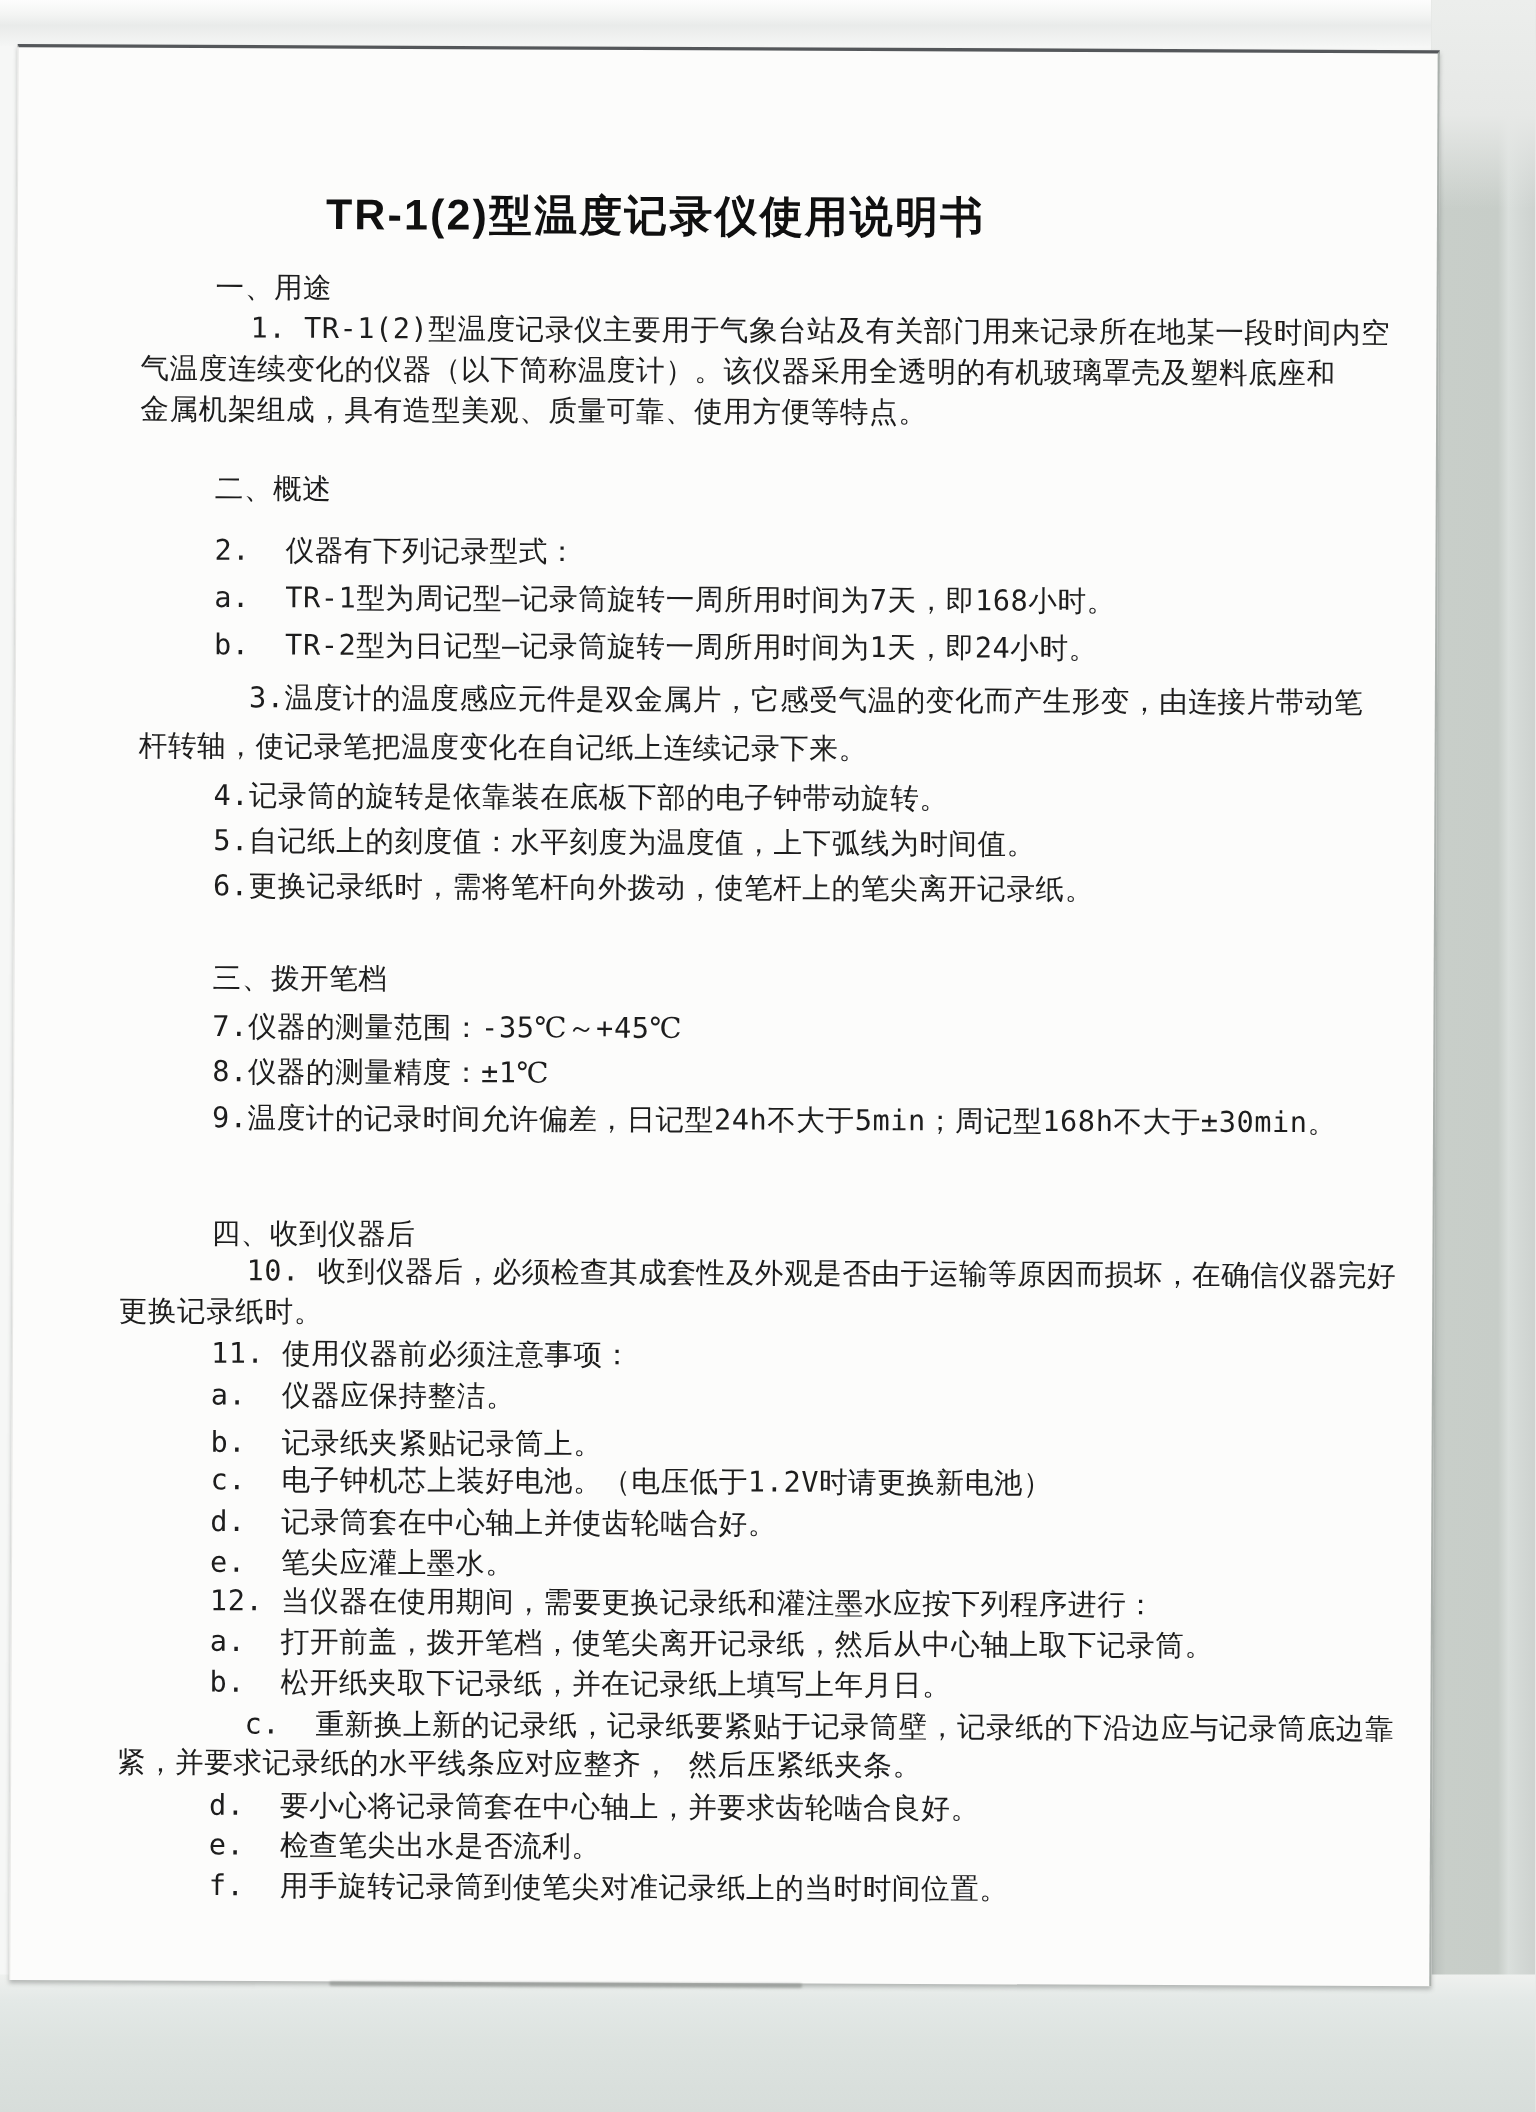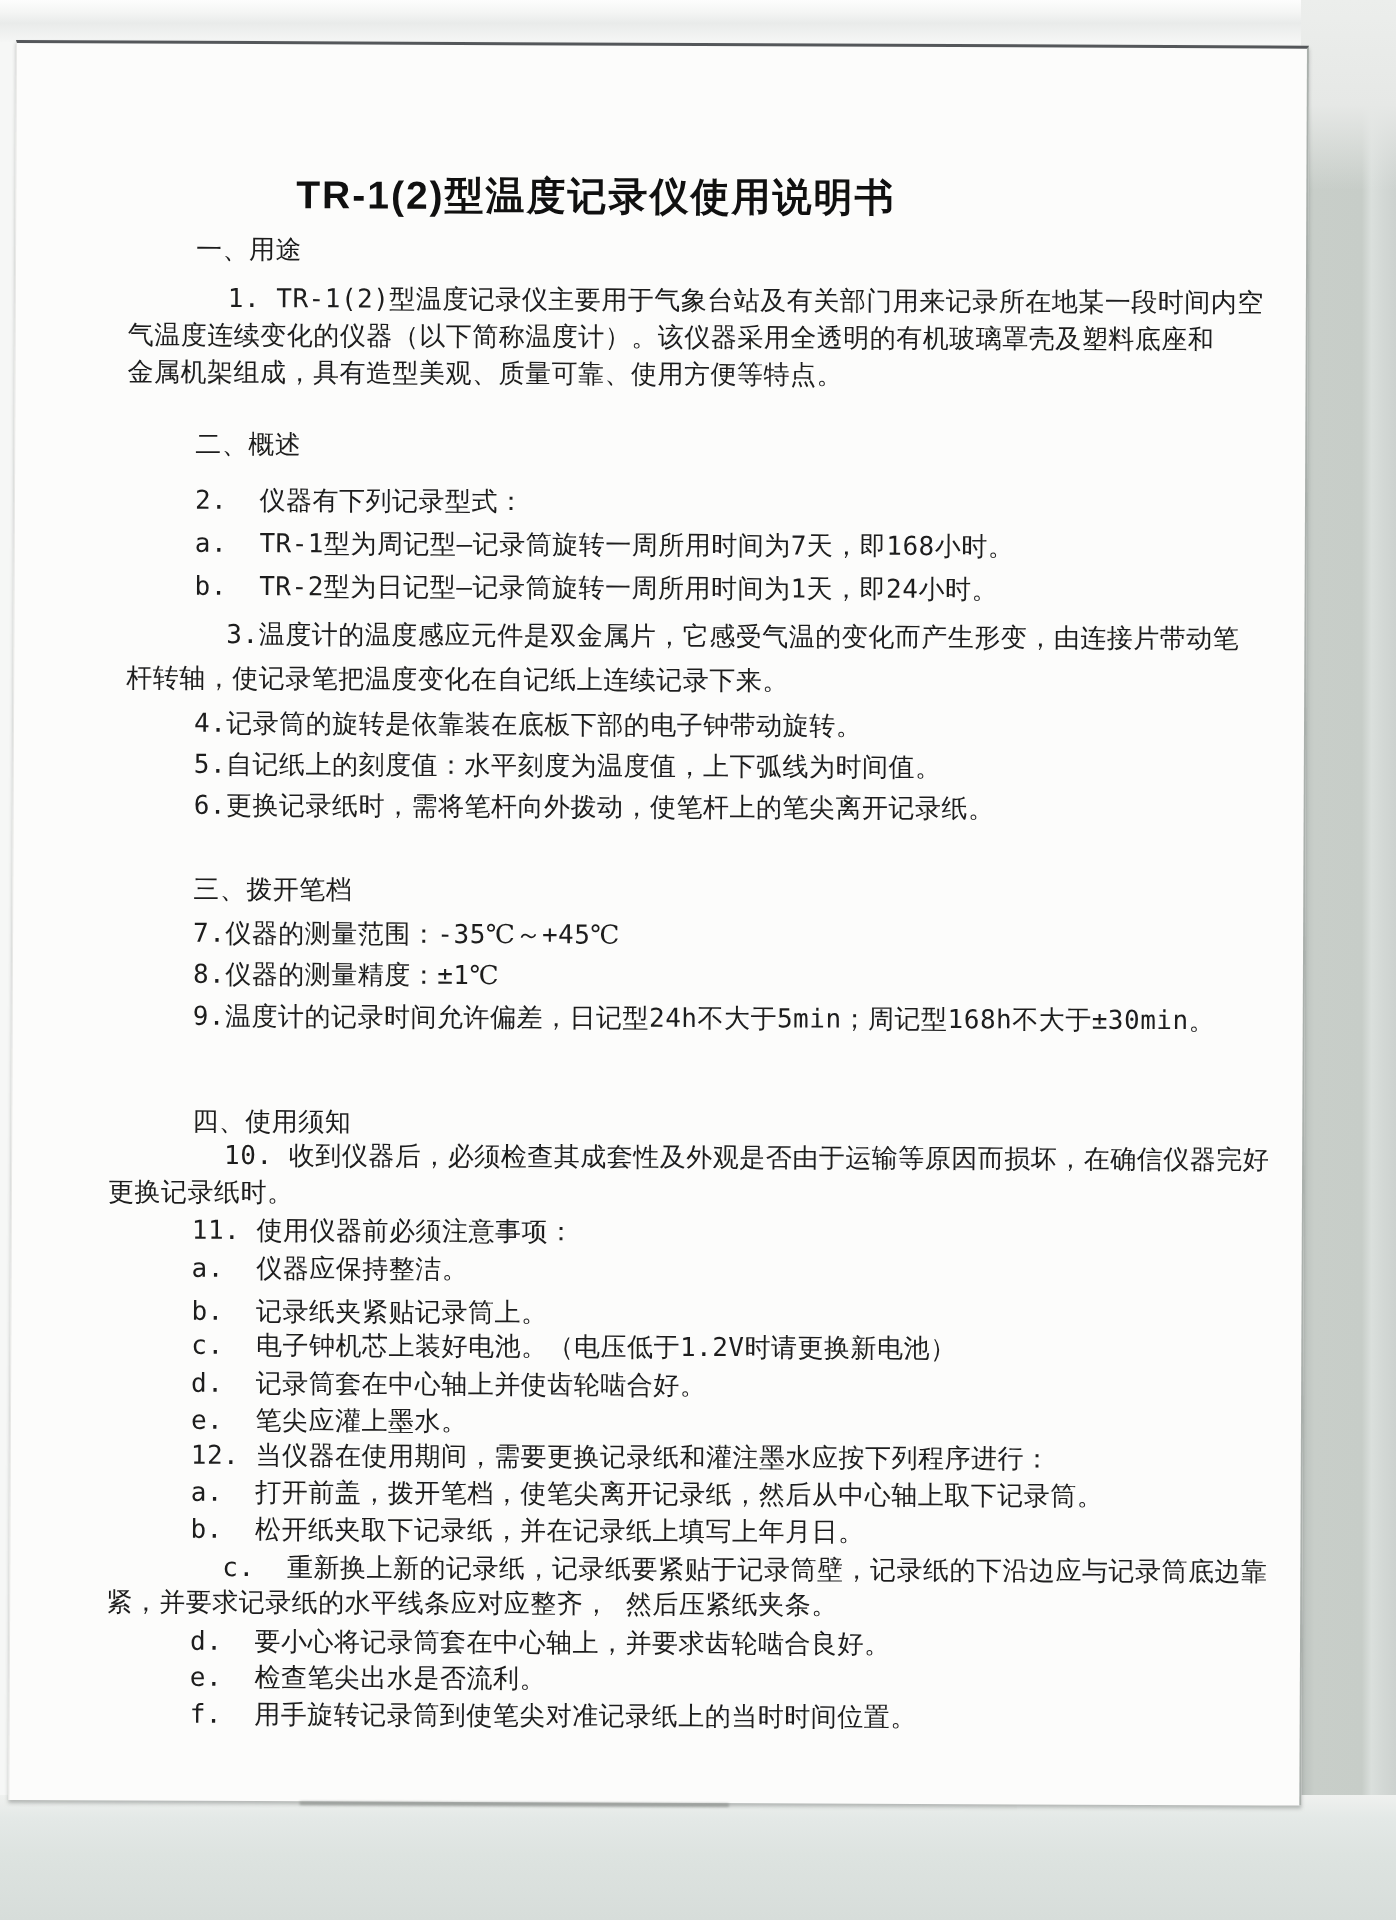--- a/index.html
+++ b/index.html
@@ -71,41 +71,41 @@
 <div class="scan-right">
   <div class="band-inner"></div>
   <div class="band-top-light"></div>
 </div>
 
 <div class="scan-bottom"></div>
 
 <div class="page">
   <div class="title">TR-1(2)型温度记录仪使用说明书</div>
 
-  <div class="line h" style="top:188px">一、用途</div>
+  <div class="line h" style="top:200px">一、用途</div>
   <div class="line pi" style="top:237px">1. TR-1(2)型温度记录仪主要用于气象台站及有关部门用来记录所在地某一段时间内空</div>
   <div class="line w1" style="top:274px">气温度连续变化的仪器（以下简称温度计）。该仪器采用全透明的有机玻璃罩壳及塑料底座和</div>
   <div class="line w1" style="top:311px">金属机架组成，具有造型美观、质量可靠、使用方便等特点。</div>
 
   <div class="line h" style="top:383px">二、概述</div>
   <div class="line li" style="top:439px">2.  仪器有下列记录型式：</div>
   <div class="line li" style="top:482px">a.  TR-1型为周记型—记录筒旋转一周所用时间为7天，即168小时。</div>
   <div class="line li" style="top:525px">b.  TR-2型为日记型—记录筒旋转一周所用时间为1天，即24小时。</div>
   <div class="line pi" style="top:573px">3.温度计的温度感应元件是双金属片，它感受气温的变化而产生形变，由连接片带动笔</div>
   <div class="line w1" style="top:617px">杆转轴，使记录笔把温度变化在自记纸上连续记录下来。</div>
   <div class="line li" style="top:662px">4.记录筒的旋转是依靠装在底板下部的电子钟带动旋转。</div>
   <div class="line li" style="top:703px">5.自记纸上的刻度值：水平刻度为温度值，上下弧线为时间值。</div>
   <div class="line li" style="top:744px">6.更换记录纸时，需将笔杆向外拨动，使笔杆上的笔尖离开记录纸。</div>
 
   <div class="line h" style="top:828px">三、拨开笔档</div>
   <div class="line li" style="top:872px">7.仪器的测量范围：-35℃～+45℃</div>
   <div class="line li" style="top:913px">8.仪器的测量精度：±1℃</div>
   <div class="line li" style="top:955px">9.温度计的记录时间允许偏差，日记型24h不大于5min；周记型168h不大于±30min。</div>
 
-  <div class="line h" style="top:1060px">四、使用须知</div>
+  <div class="line h" style="top:1060px">四、收到仪器后</div>
   <div class="line pi" style="top:1094px">10. 收到仪器后，必须检查其成套性及外观是否由于运输等原因而损坏，在确信仪器完好</div>
   <div class="line w2" style="top:1131px">更换记录纸时。</div>
   <div class="line li" style="top:1169px">11. 使用仪器前必须注意事项：</div>
   <div class="line li" style="top:1207px">a.  仪器应保持整洁。</div>
   <div class="line li" style="top:1250px">b.  记录纸夹紧贴记录筒上。</div>
   <div class="line li" style="top:1284px">c.  电子钟机芯上装好电池。（电压低于1.2V时请更换新电池）</div>
   <div class="line li" style="top:1322px">d.  记录筒套在中心轴上并使齿轮啮合好。</div>
   <div class="line li" style="top:1359px">e.  笔尖应灌上墨水。</div>
   <div class="line li" style="top:1394px">12. 当仪器在使用期间，需要更换记录纸和灌注墨水应按下列程序进行：</div>
   <div class="line li" style="top:1431px">a.  打开前盖，拨开笔档，使笔尖离开记录纸，然后从中心轴上取下记录筒。</div>

